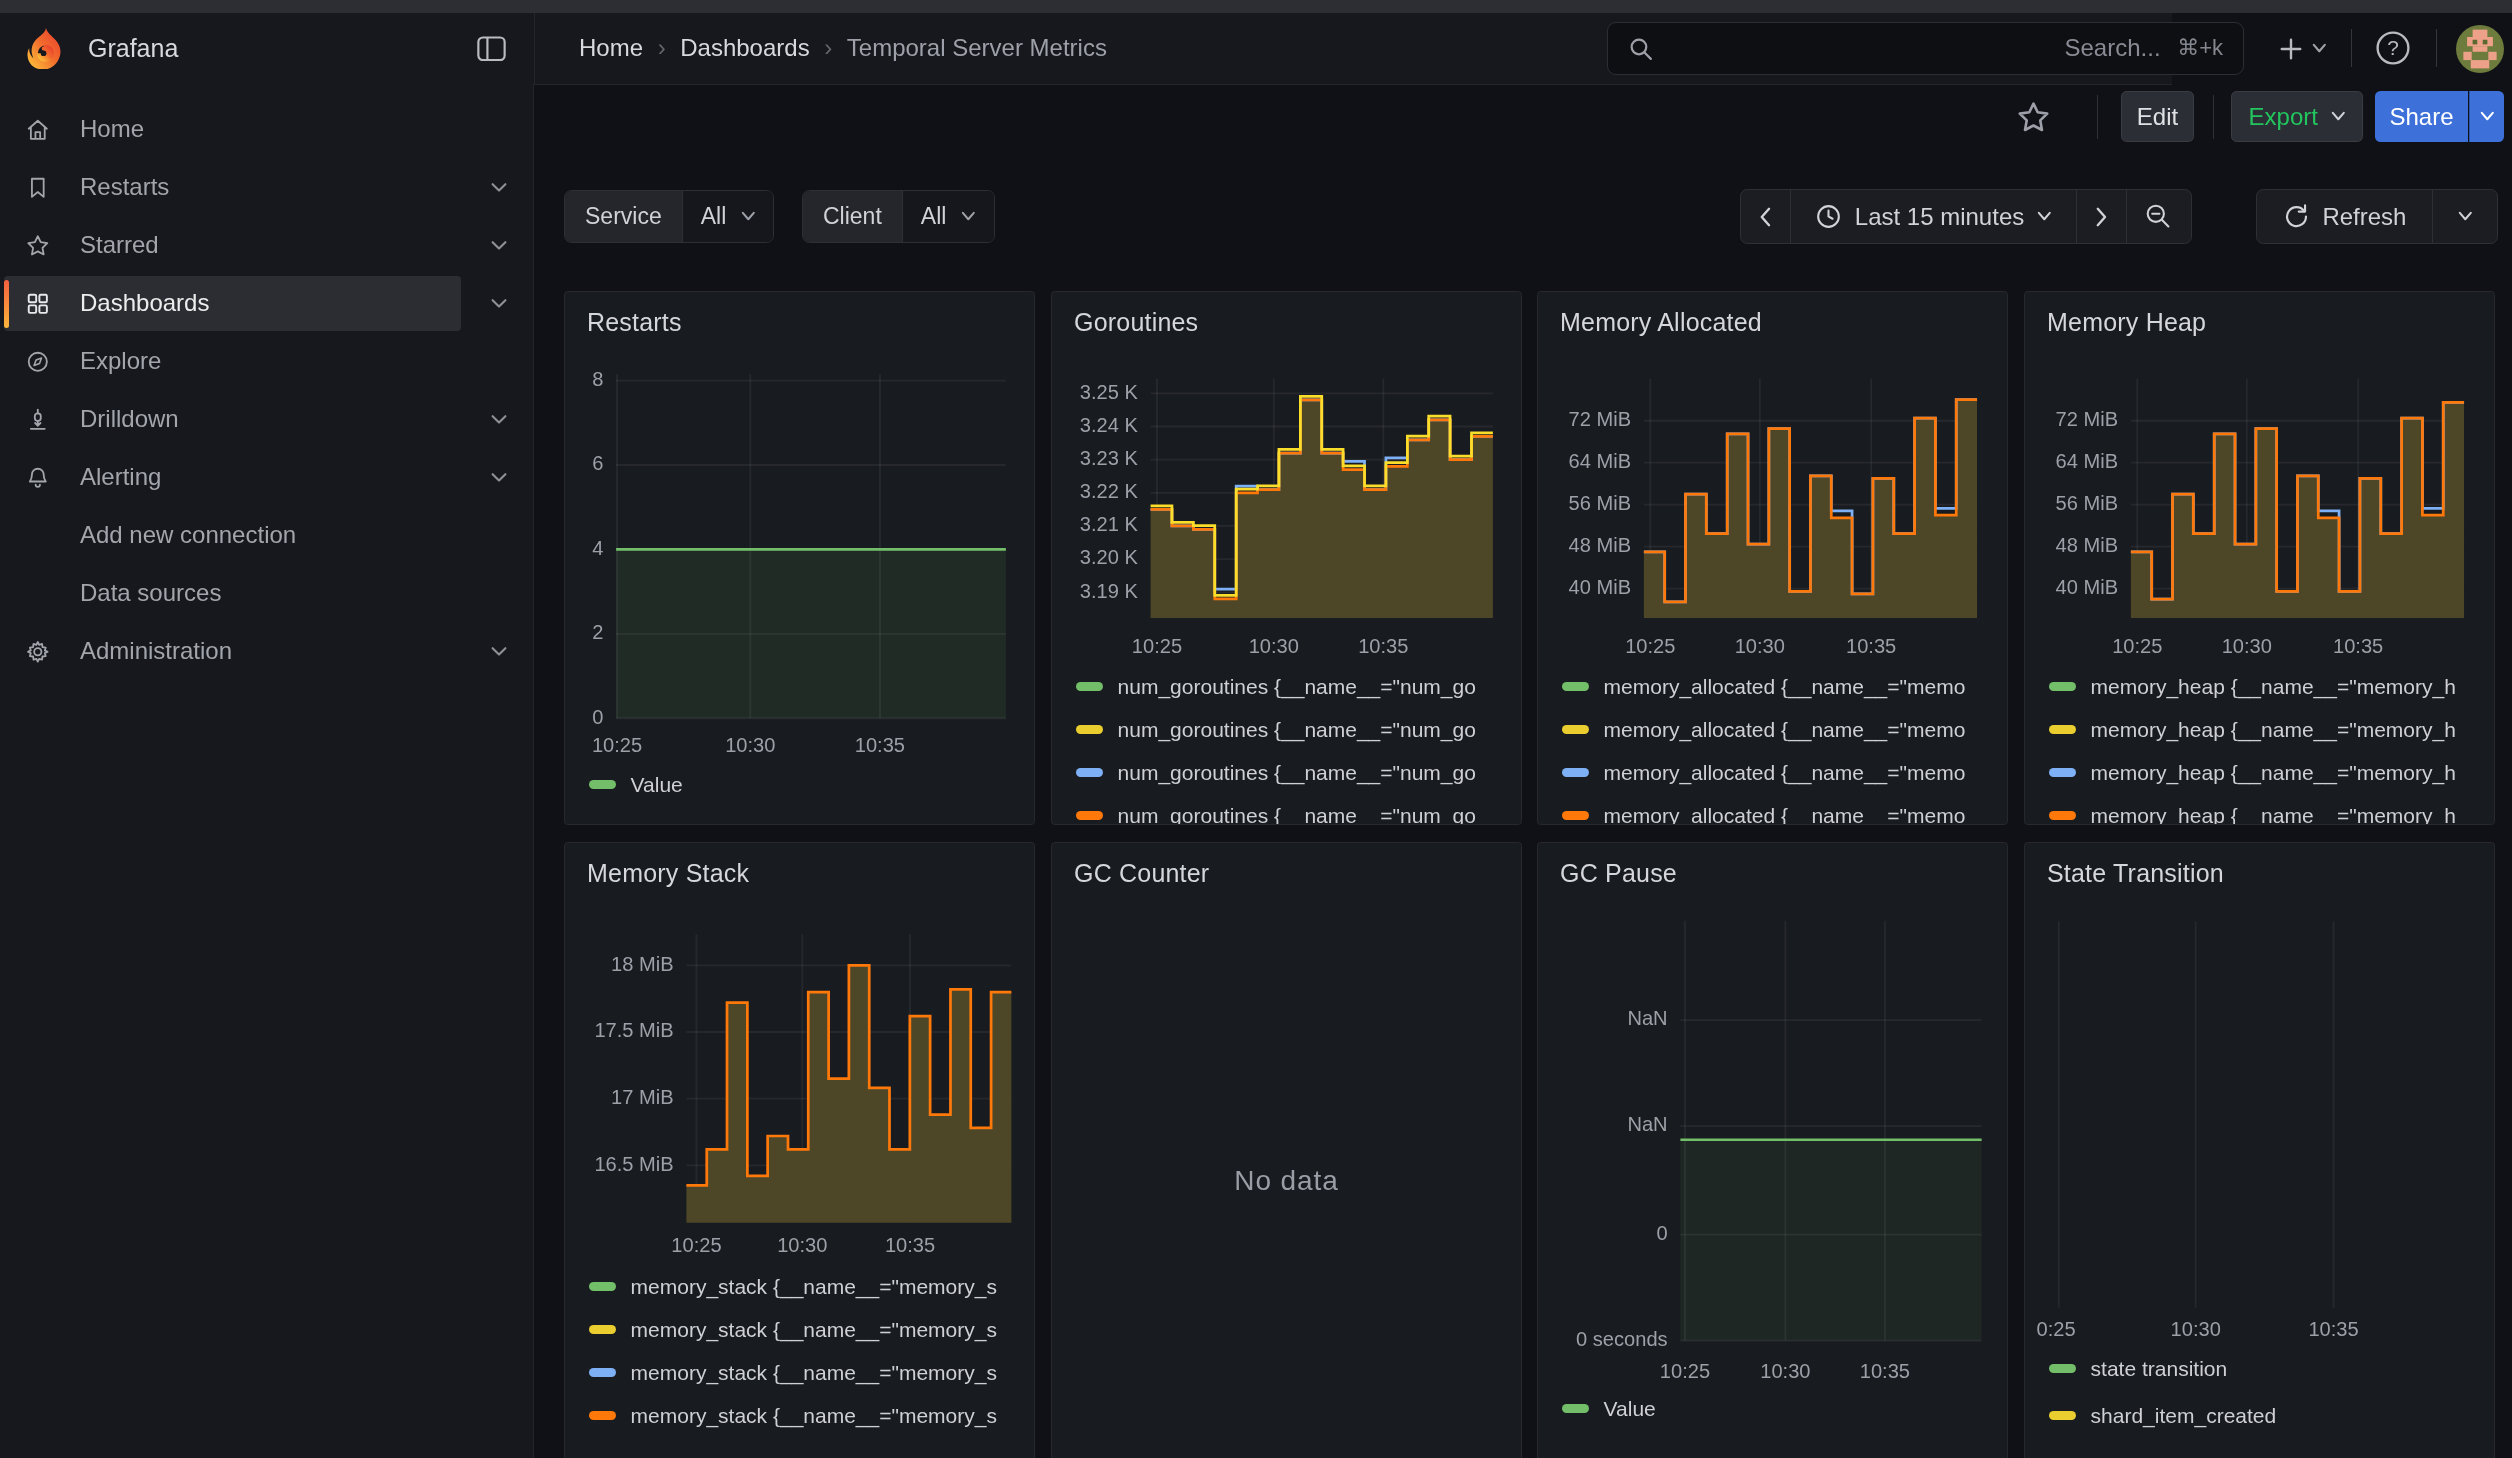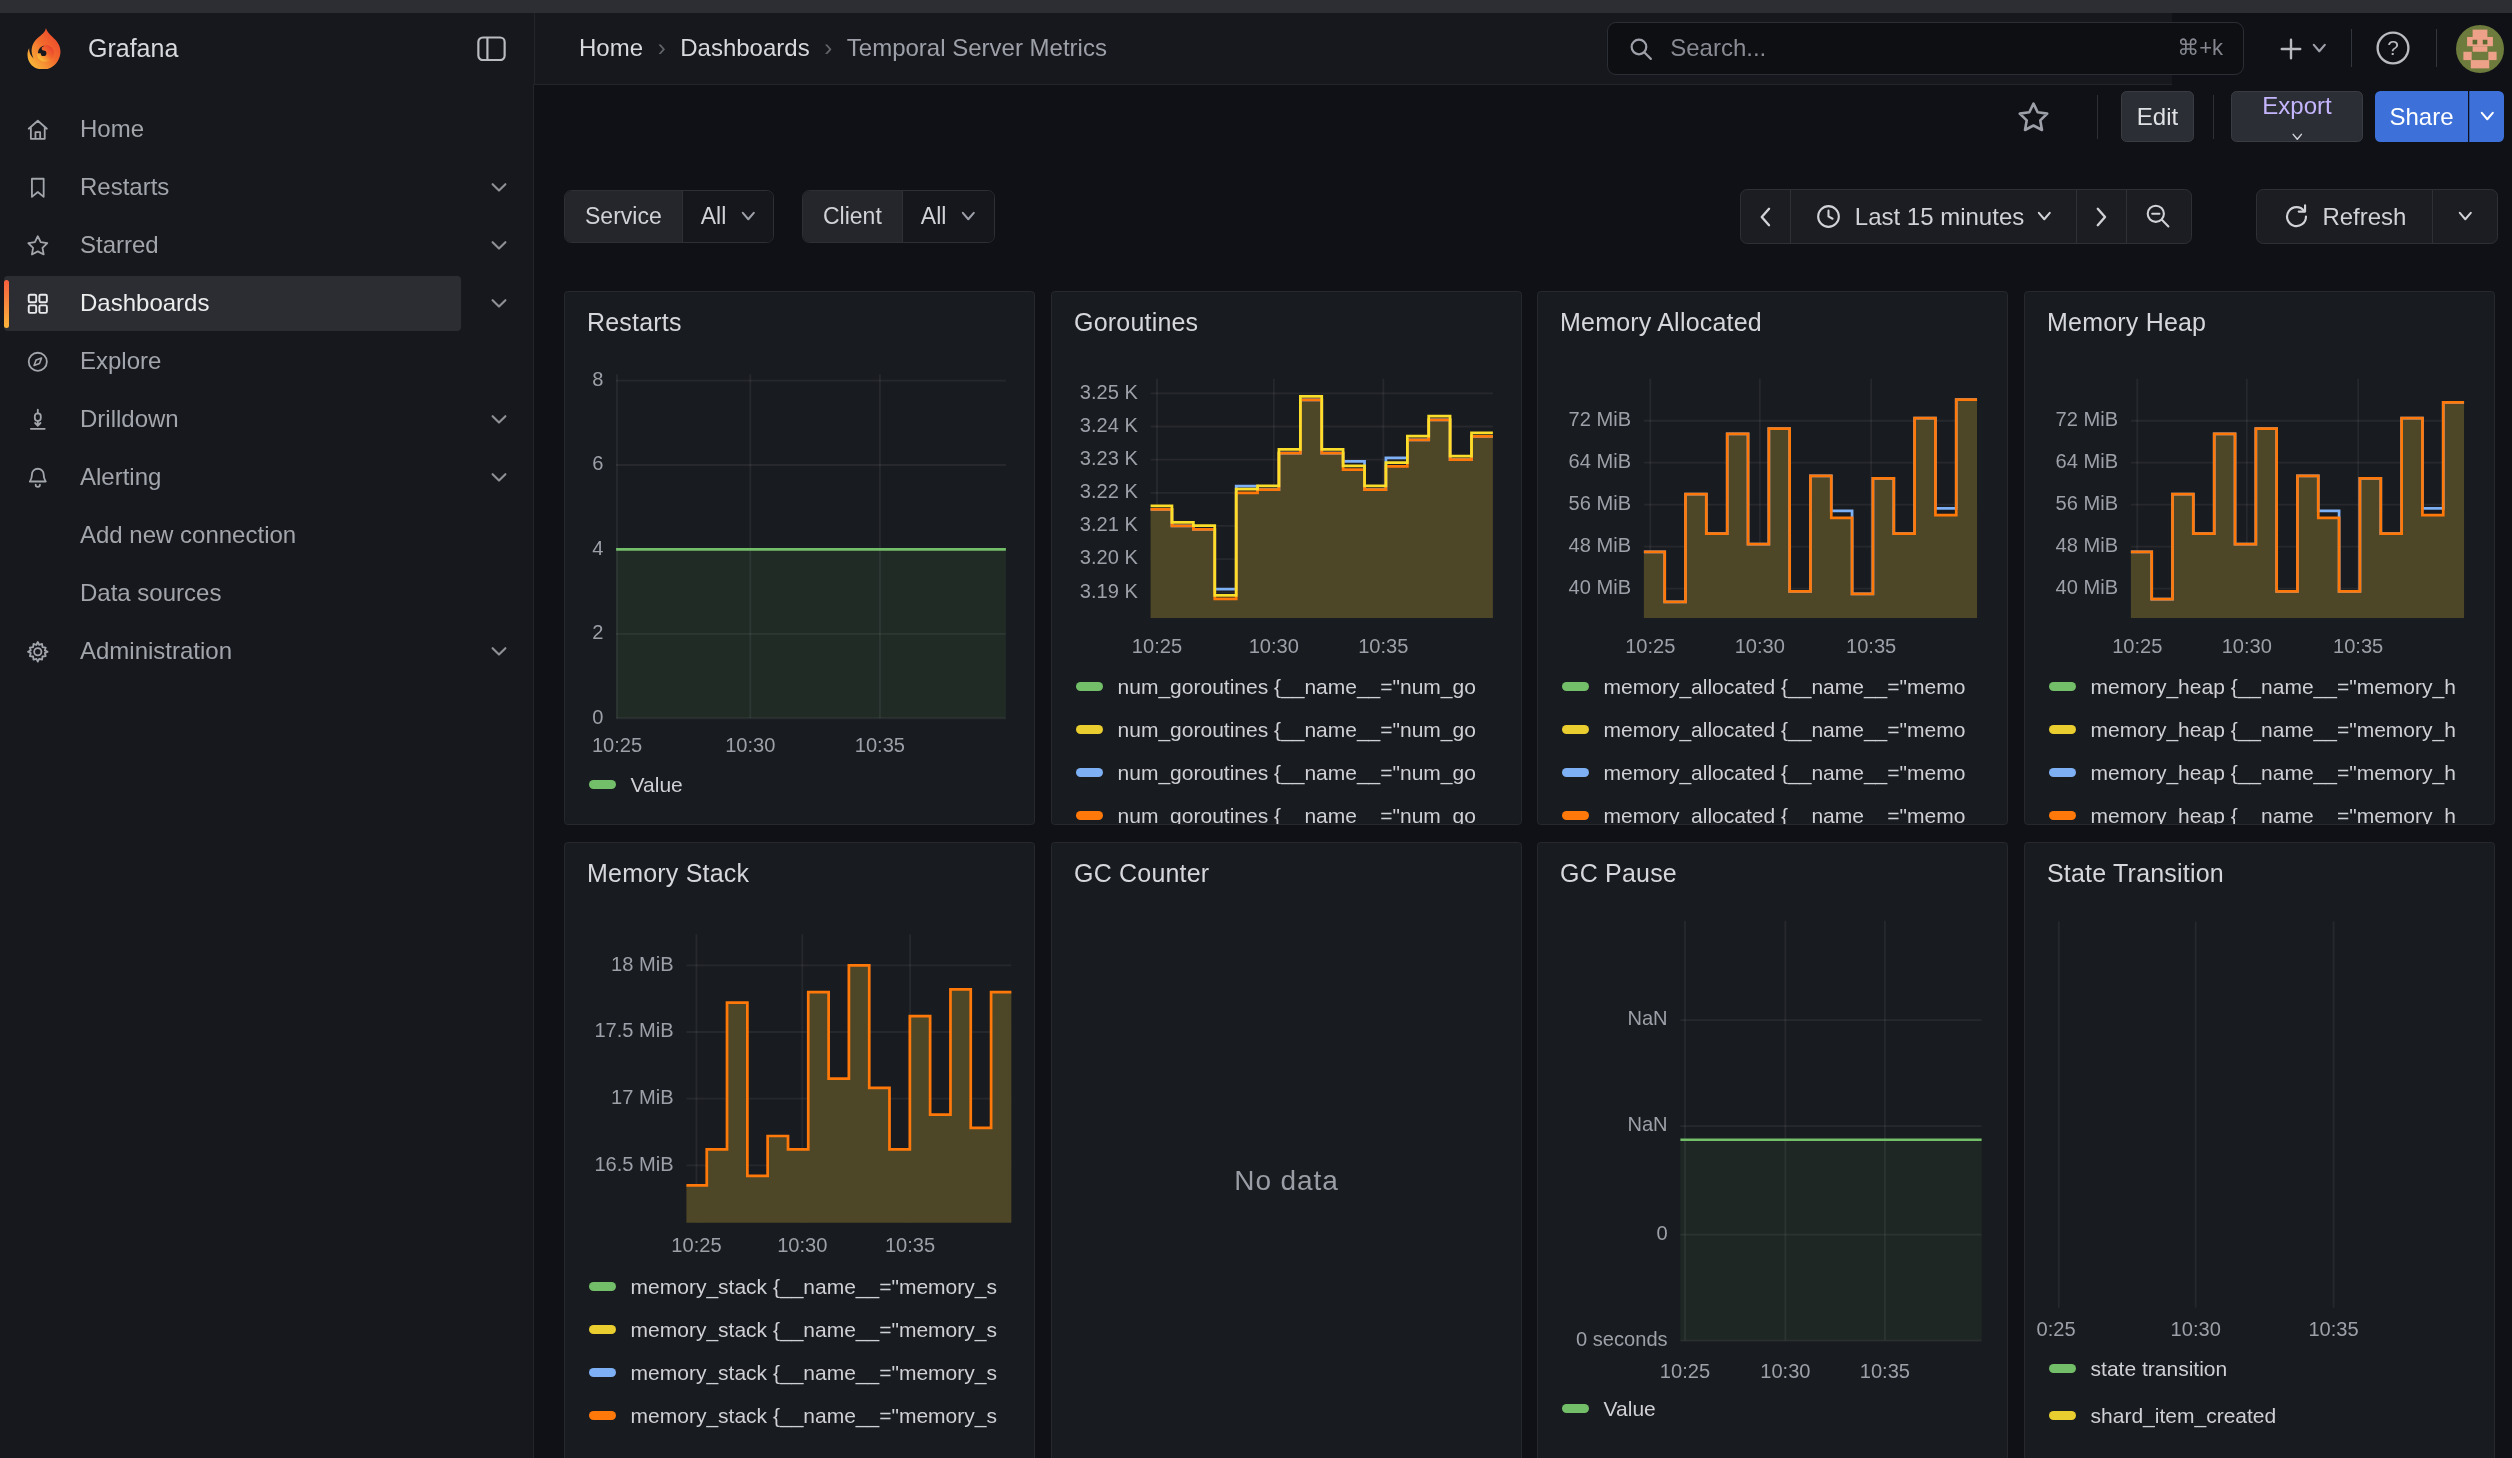--- a/index.html
+++ b/index.html
@@ -13,33 +13,33 @@
   #header-left{left:0;top:0;width:534px;height:71px;border-right:0.9px solid #23252b;}
   #logo{left:24px;top:14.6px;width:42px;height:42px;}
   #brand{left:88px;top:0;height:71px;display:flex;align-items:center;font-size:25px;color:#d8d9dd;}
   #toggle-btn{left:475px;top:19px;width:33px;height:33px;display:flex;align-items:center;justify-content:center;cursor:pointer;}
   #breadcrumb{left:579px;top:0;height:71px;display:flex;align-items:center;gap:14.6px;font-size:24px;}
   .crumb{color:#d8d9dd;cursor:pointer;}
   .crumb.current{color:#9da0a8;cursor:default;}
   .crumb-sep{color:#62656c;font-size:24px;}
   #search-box{left:1607px;top:9px;width:637px;height:53px;background:#0e0f13;border:0.9px solid #2b2e35;
      border-radius:9px;display:flex;align-items:center;padding:0 20px;gap:14.6px;box-sizing:border-box;}
-  #search-box input{flex:1;background:transparent;border:none;outline:none;color:#84cc16;font-size:24px;font-family:inherit;}
+  #search-box input{flex:1;background:transparent;border:none;outline:none;color:#84cc16;font-size:24px;font-family:inherit;text-align:right;}
   #search-box input::placeholder{color:#888b93;}
   #search-shortcut{color:#84878f;font-size:22px;}
   #plus-btn{left:2264px;top:12.8px;width:77px;height:46px;display:flex;align-items:center;justify-content:center;gap:9px;cursor:pointer;}
   .nav-sep{top:16.4px;width:0.9px;height:38px;background:#33363c;}
   #help-btn{left:2372px;top:14.6px;width:42px;height:42px;display:flex;align-items:center;justify-content:center;cursor:pointer;}
   #avatar{left:2456px;top:12px;width:48px;height:48px;border-radius:50%;overflow:hidden;cursor:pointer;}
   
   #star-btn{left:2015px;top:99px;width:37px;height:37px;cursor:pointer;}
   .tb-sep{top:95px;width:0.9px;height:44px;background:#2e3036;}
   .btn{height:51px;display:flex;align-items:center;justify-content:center;font-size:24px;border-radius:5.5px;cursor:pointer;box-sizing:border-box;}
   #edit-btn{left:2121px;top:91px;width:73px;background:#2b2e34;border:0.9px solid #393c42;color:#e0e1e5;}
-  #export-btn{left:2231px;top:91px;width:132px;background:#2b2e34;border:0.9px solid #393c42;color:#c4b5fd;gap:12.8px;flex-direction:column;}
+  #export-btn{left:2231px;top:91px;width:132px;background:#2b2e34;border:0.9px solid #393c42;color:#22c55e;gap:12.8px;}
   #share-btn{left:2375px;top:91px;width:93px;background:#3d71d9;color:#fff;border-radius:5.5px 0 0 5.5px;font-weight:500;}
   #share-caret{left:2469px;top:91px;width:35px;background:#3d71d9;border-left:1.8px solid #2a56b0;border-radius:0 5.5px 5.5px 0;}
   
   .chip{top:190px;height:53px;display:flex;border:0.9px solid #2c2f36;border-radius:7.3px;overflow:hidden;box-sizing:border-box;}
   .chip-label{background:#24262c;display:flex;align-items:center;padding:0 20px;font-size:23px;color:#d0d2d8;}
   .chip-value{background:#15171c;display:flex;align-items:center;gap:14.6px;padding:0 18px;font-size:23px;color:#d0d2d8;
      border-left:0.9px solid #2c2f36;cursor:pointer;font-weight:500;}
   
   .tgroup{top:189px;height:55px;display:flex;border:0.9px solid #2e3036;border-radius:7.3px;background:#1b1d23;box-sizing:border-box;overflow:hidden;justify-content:flex-end;}
   .tseg{display:flex;align-items:center;justify-content:center;height:100%;cursor:pointer;color:#d0d2d8;font-size:24px;gap:12.8px;}

